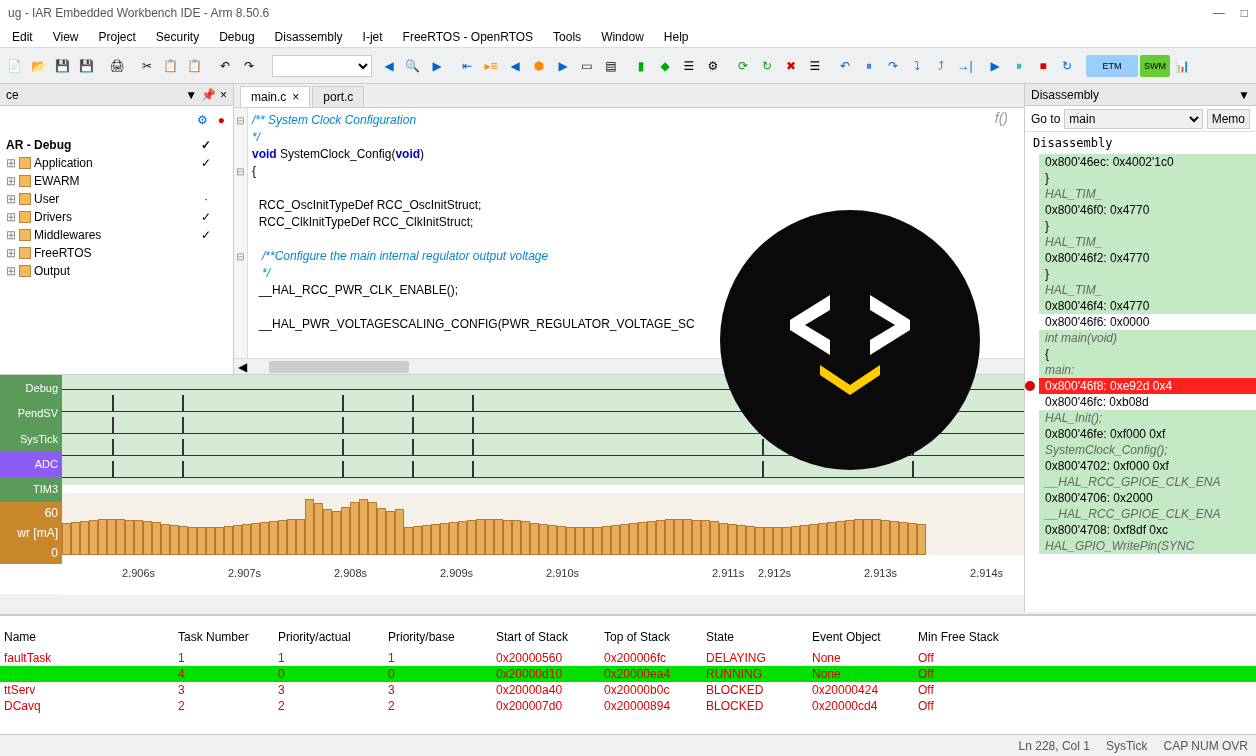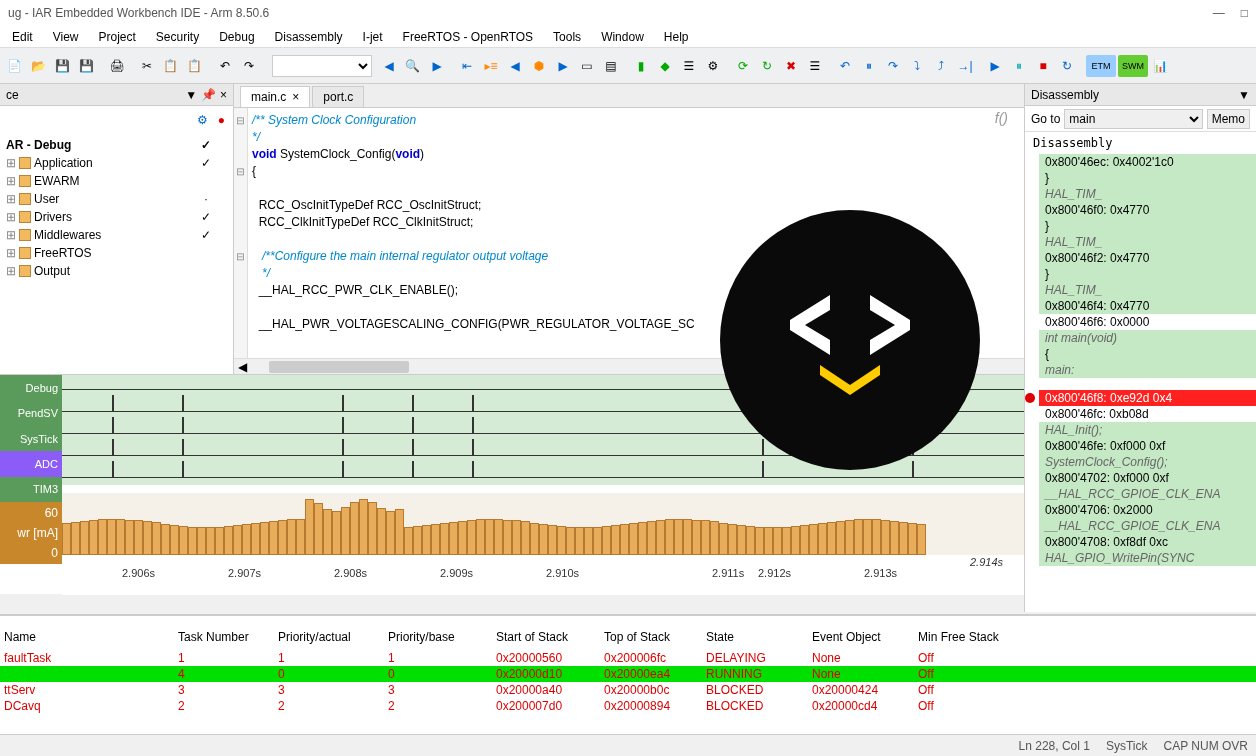--- a/index.html
+++ b/index.html
@@ -143,21 +143,21 @@
   <span class="tb-btn" style="color:#06c">↷</span>
   <span class="tb-btn" style="color:#06c">⤵</span>
   <span class="tb-btn" style="color:#06c">⤴</span>
   <span class="tb-btn" style="color:#06c">→|</span>
   <span class="tb-sep"></span>
   <span class="tb-btn" style="color:#06c">▶</span>
   <span class="tb-btn" style="color:#0aa">⏸</span>
   <span class="tb-btn" style="color:#d00">■</span>
   <span class="tb-btn" style="color:#06c">↻</span>
   <span class="tb-sep"></span>
-  <span class="tb-btn" style="background:#9cf;width:30px;font-size:9px">ETM</span>
+  <span class="tb-btn" style="background:#9cf;width:52px;font-size:9px">ETM</span>
   <span class="tb-btn" style="background:#6c3;width:30px;font-size:9px">SWM</span>
   <span class="tb-btn">📊</span>
 </div>
 
 <div class="middle-left">
 <div class="main-layout">
   <div class="sidebar">
     <div class="panel-header">
       <span>ce</span>
       <div class="panel-icons">
@@ -411,21 +411,21 @@
         </div>
     <div id="tl-ticks">
           <div class="tl-tick" style="left: 60px; top: 192px;">2.906s</div>
           <div class="tl-tick" style="left: 166px; top: 192px;">2.907s</div>
           <div class="tl-tick" style="left: 272px; top: 192px;">2.908s</div>
           <div class="tl-tick" style="left: 378px; top: 192px;">2.909s</div>
           <div class="tl-tick" style="left: 484px; top: 192px;">2.910s</div>
           <div class="tl-tick" style="left: 614px; top: 192px; margin-left: 36px;">2.911s</div>
           <div class="tl-tick" style="left: 696px; top: 192px;">2.912s</div>
           <div class="tl-tick" style="left: 802px; top: 192px;">2.913s</div>
-          <div class="tl-tick" style="left: 908px; top: 181px; font-style: italic;">2.914s</div>
+          <div class="tl-tick" style="left: 908px; top: 192px;">2.914s</div>
         </div>
   </div>
 </div>
 </div>
 
 <div class="disasm-outer">
     <div class="panel-header">
       <span>Disassembly</span>
       <div class="panel-icons">
         <span>▼</span>
@@ -445,21 +445,21 @@
       <div class="dis-line hl-green">}</div>
       <div class="dis-line hl-green src">                 HAL_TIM_</div>
       <div class="dis-line hl-green">  0x800'46f2: 0x4770</div>
       <div class="dis-line hl-green">}</div>
       <div class="dis-line hl-green src">                 HAL_TIM_</div>
       <div class="dis-line hl-green">  0x800'46f4: 0x4770</div>
       <div class="dis-line ">  0x800'46f6: 0x0000</div>
       <div class="dis-line hl-green src">int main(void)</div>
       <div class="dis-line hl-green">{</div>
       <div class="dis-line hl-green src">                 main:</div>
-      <div class="dis-line hl-red" style="position: relative; margin-top: 12px;">  0x800'46f8: 0xe92d 0x4<span class="bp-dot"></span></div>
+      <div class="dis-line hl-red" style="position: relative;">  0x800'46f8: 0xe92d 0x4<span class="bp-dot"></span></div>
       <div class="dis-line ">  0x800'46fc: 0xb08d</div>
       <div class="dis-line hl-green src">  HAL_Init();</div>
       <div class="dis-line hl-green">  0x800'46fe: 0xf000 0xf</div>
       <div class="dis-line hl-green src">  SystemClock_Config();</div>
       <div class="dis-line hl-green">  0x800'4702: 0xf000 0xf</div>
       <div class="dis-line hl-green src">  __HAL_RCC_GPIOE_CLK_ENA</div>
       <div class="dis-line hl-green">  0x800'4706: 0x2000</div>
       <div class="dis-line hl-green src">  __HAL_RCC_GPIOE_CLK_ENA</div>
       <div class="dis-line hl-green">  0x800'4708: 0xf8df 0xc</div>
       <div class="dis-line hl-green src">  HAL_GPIO_WritePin(SYNC</div>

